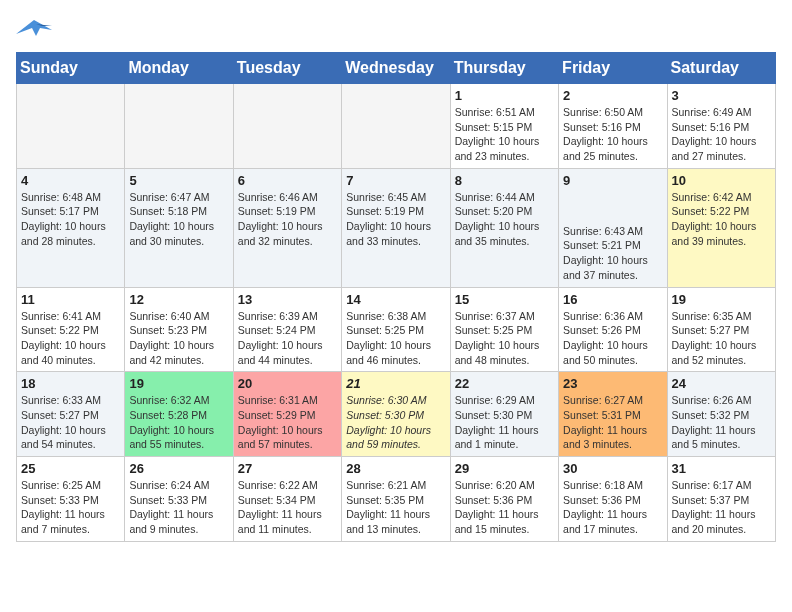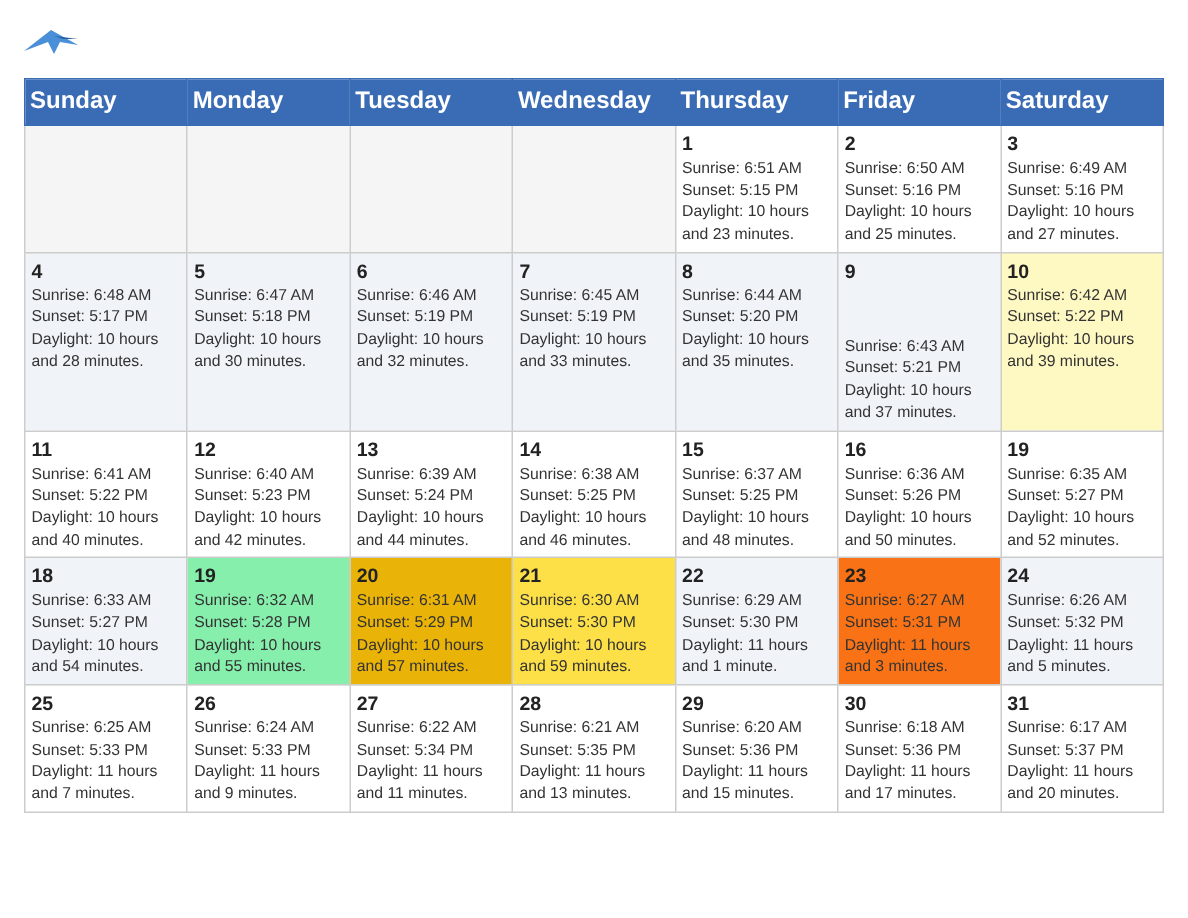--- a/index.html
+++ b/index.html
@@ -244,42 +244,42 @@
 Daylight: 10 hours
 and 54 minutes.</div>
         </td>
         <td style="background: #86efac;">
           <span class="day-num">19</span>
           <div class="day-info" style="white-space: pre-line;">Sunrise: 6:32 AM
 Sunset: 5:28 PM
 Daylight: 10 hours
 and 55 minutes.</div>
         </td>
-        <td style="background: #eab308;">
+        <td style="background: #fca5a5;">
           <span class="day-num">20</span>
           <div class="day-info" style="white-space: pre-line;">Sunrise: 6:31 AM
 Sunset: 5:29 PM
 Daylight: 10 hours
 and 57 minutes.</div>
         </td>
-        <td style="background: #fde047;">
+        <td style="background: #fef9c3; font-style: italic;">
           <span class="day-num">21</span>
           <div class="day-info" style="white-space: pre-line;">Sunrise: 6:30 AM
 Sunset: 5:30 PM
 Daylight: 10 hours
 and 59 minutes.</div>
         </td>
         <td style="background: rgb(240, 244, 248);">
           <span class="day-num">22</span>
           <div class="day-info" style="white-space: pre-line;">Sunrise: 6:29 AM
 Sunset: 5:30 PM
 Daylight: 11 hours
 and 1 minute.</div>
         </td>
-        <td style="background: #f97316; margin-left: 20px;">
+        <td style="background: #fdba74; margin-left: 20px;">
           <span class="day-num">23</span>
           <div class="day-info" style="white-space: pre-line;">Sunrise: 6:27 AM
 Sunset: 5:31 PM
 Daylight: 11 hours
 and 3 minutes.</div>
         </td>
         <td style="background: rgb(240, 244, 248);">
           <span class="day-num">24</span>
           <div class="day-info" style="white-space: pre-line;">Sunrise: 6:26 AM
 Sunset: 5:32 PM

